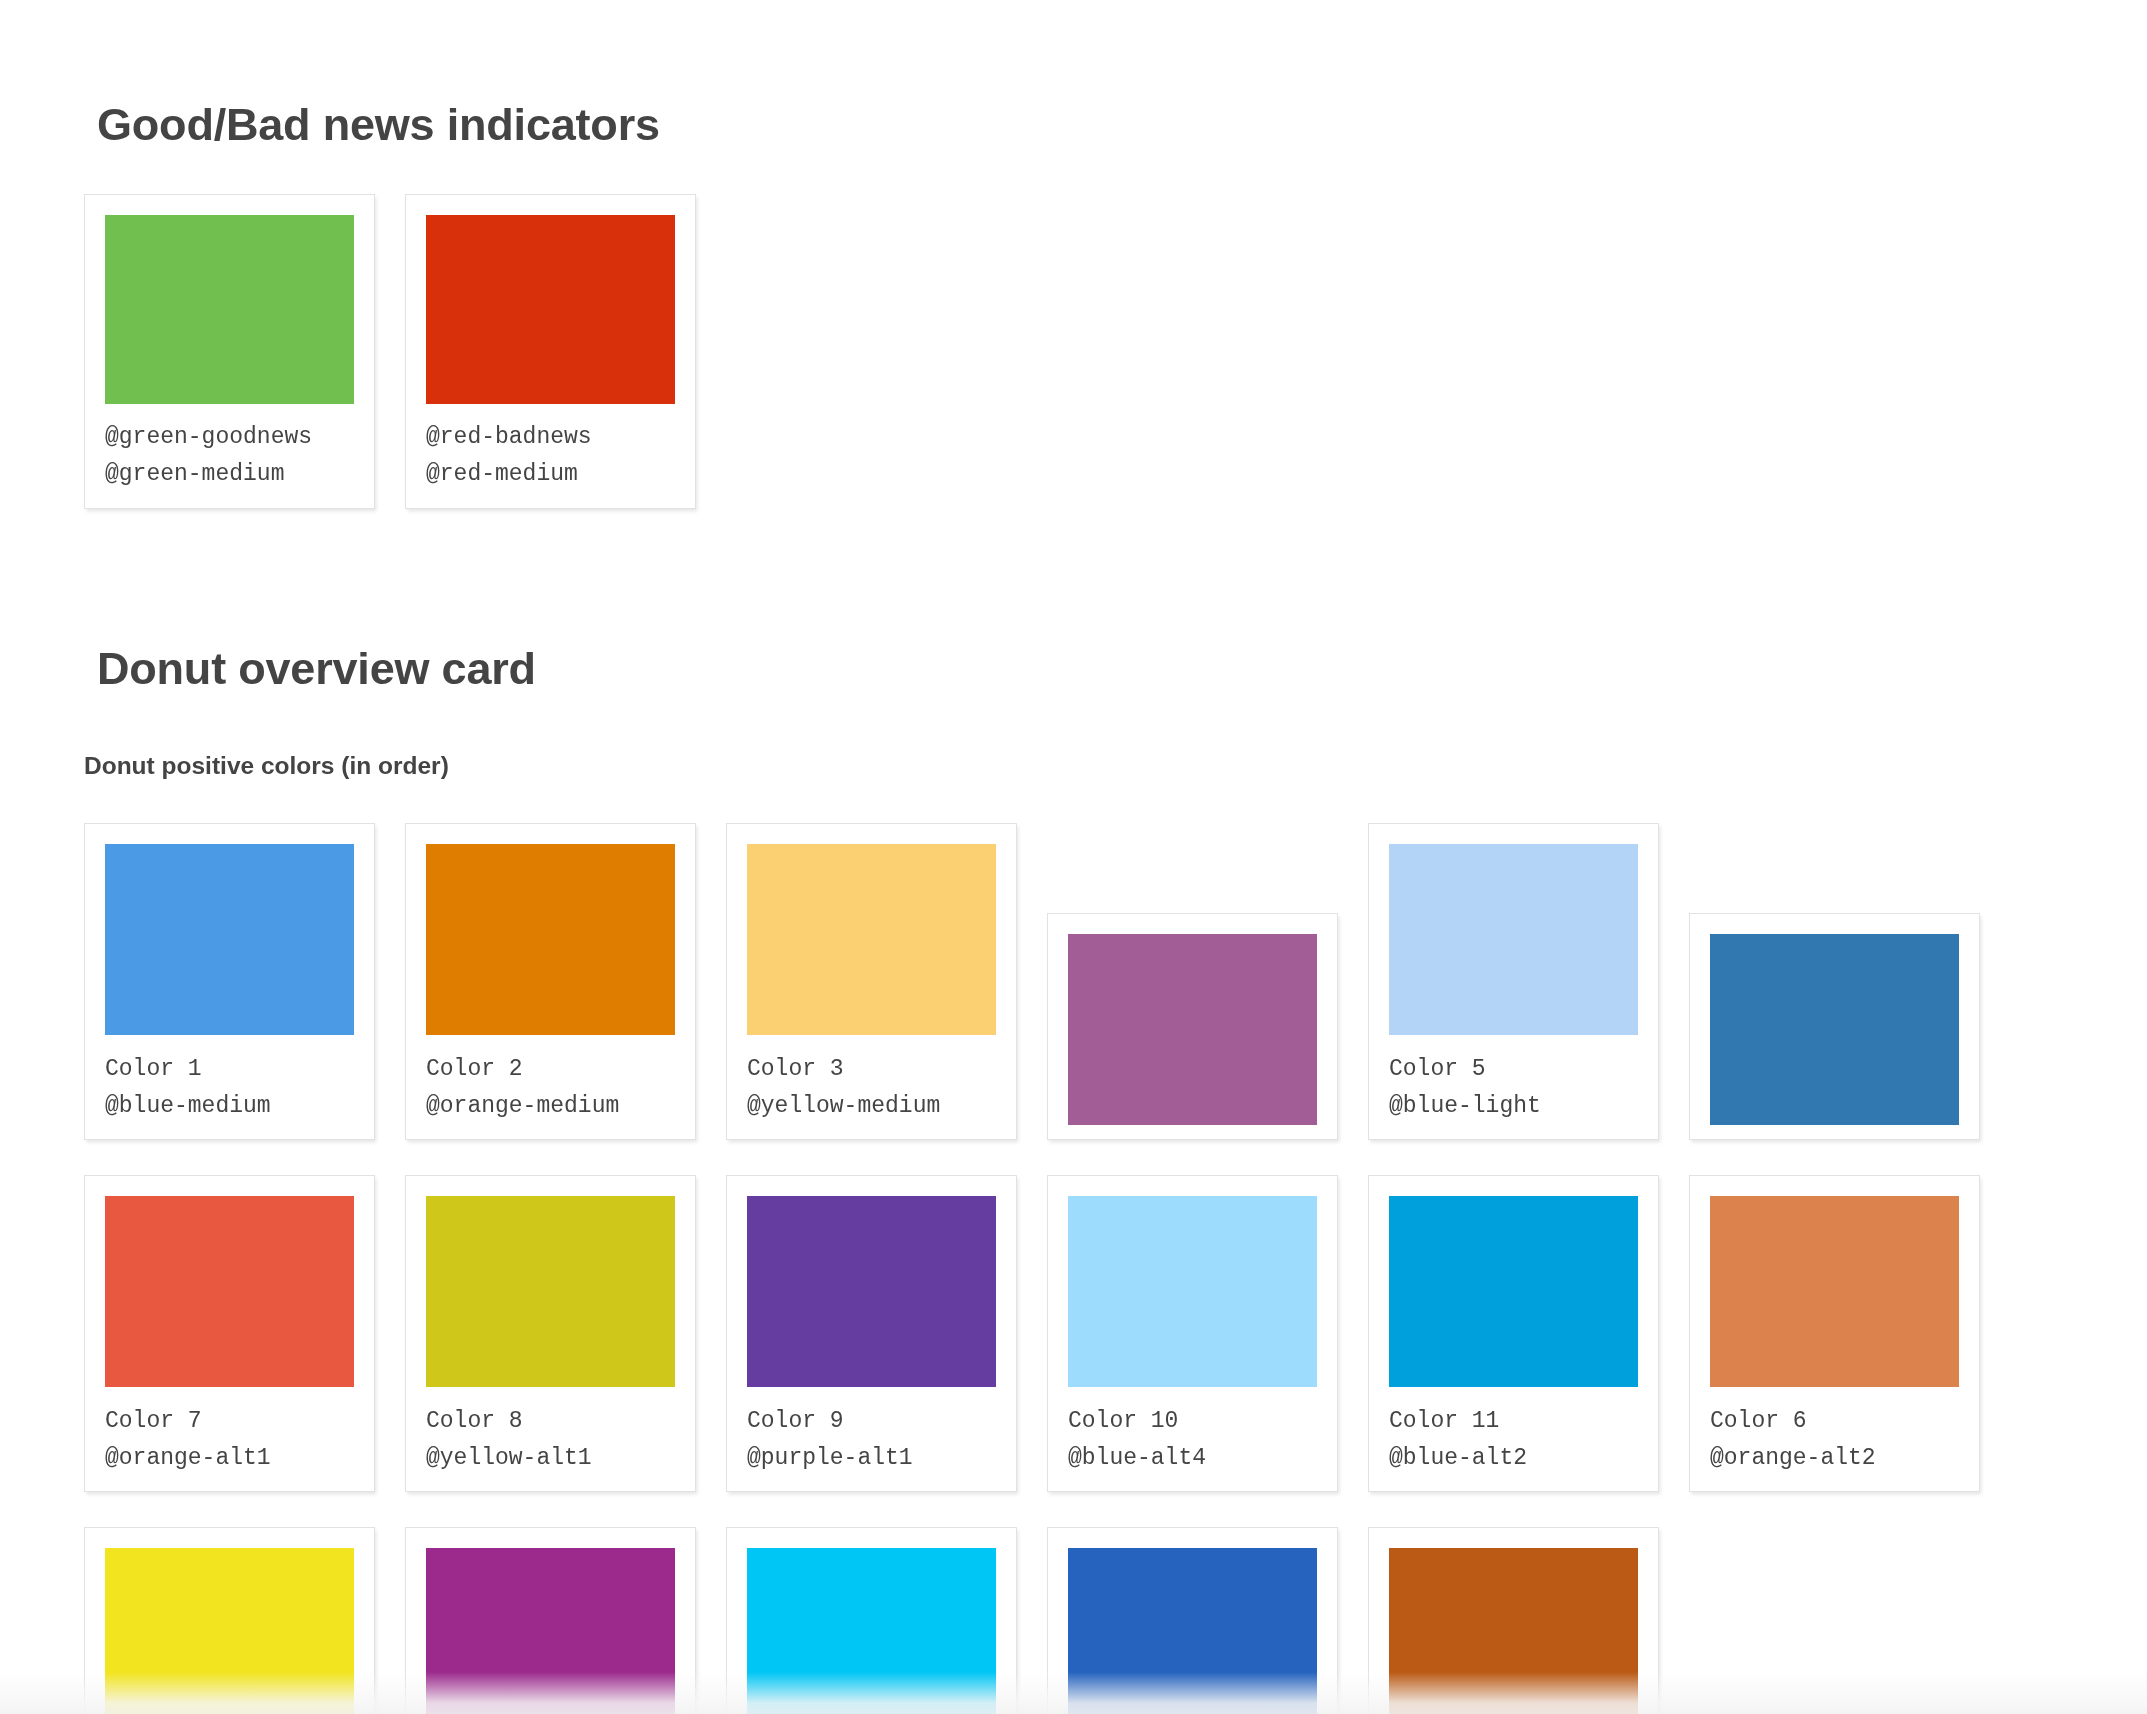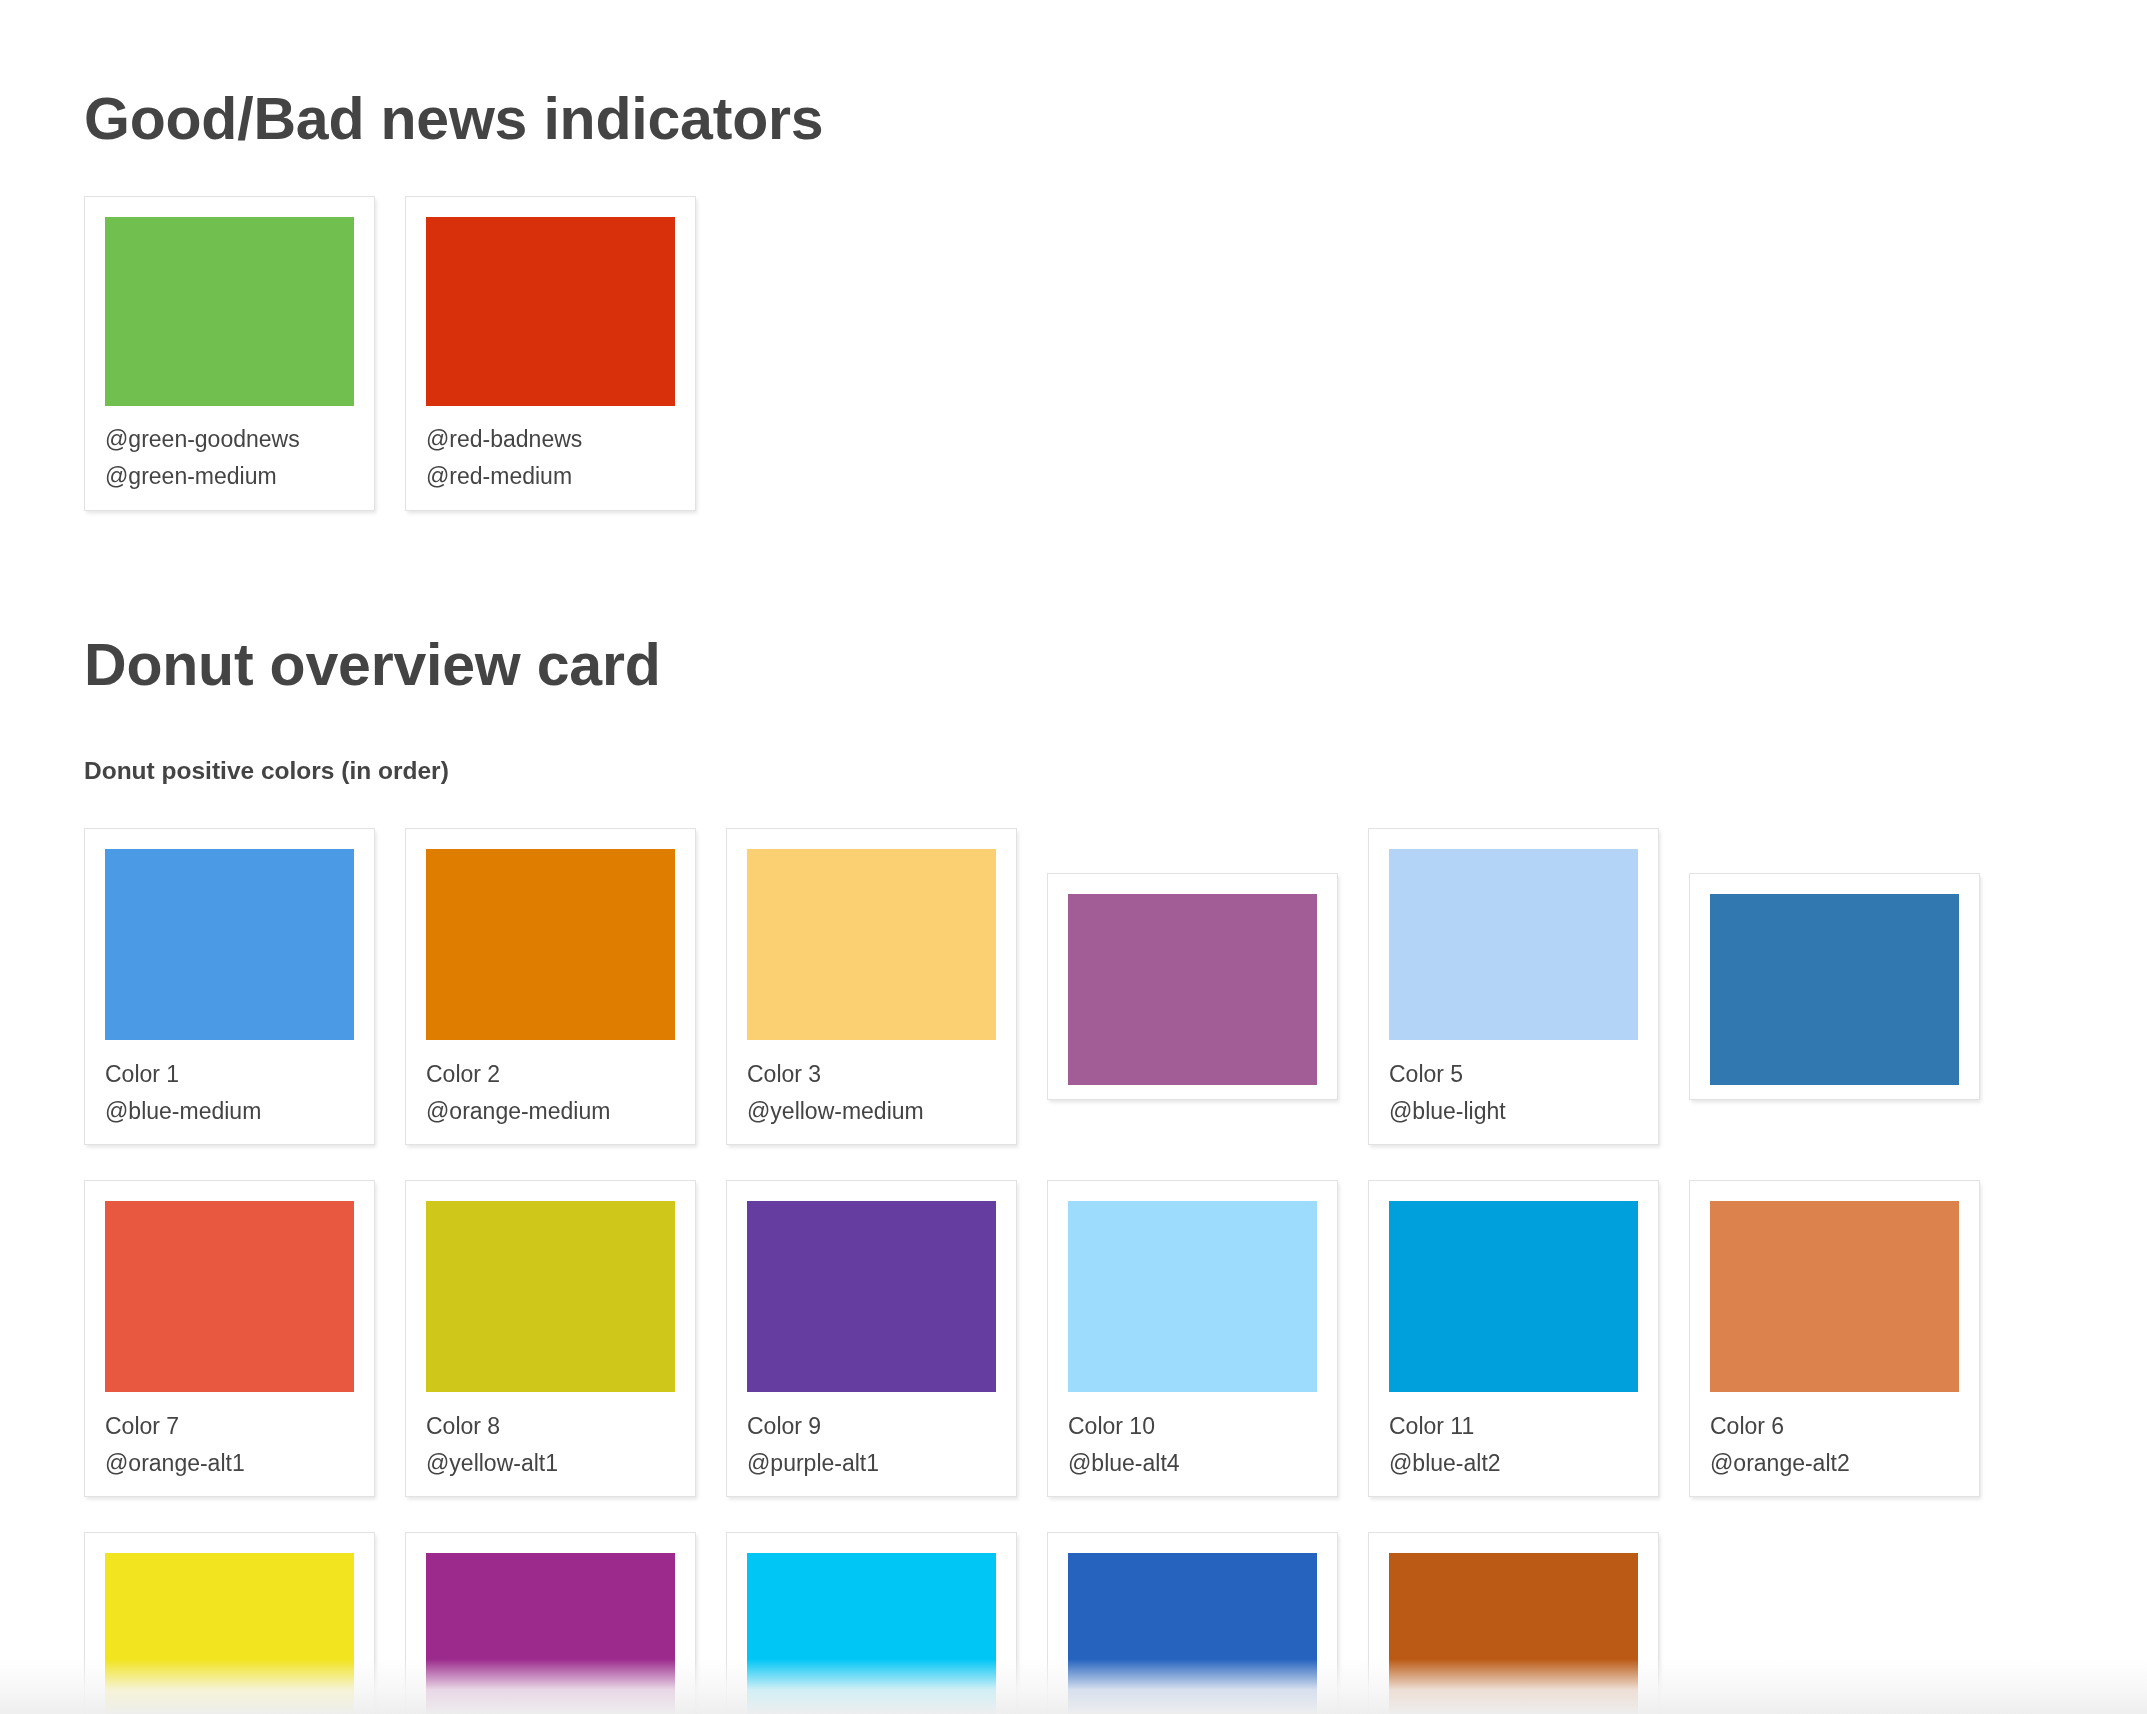--- a/index.html
+++ b/index.html
@@ -21,45 +21,46 @@
     position: relative;
     width: 2147px;
     height: 1715px;
     box-sizing: border-box;
     padding: 0 0 0 84px;
     background: #ffffff;
   }
 
   
   .h1 {
-    font-size: 59px;
+    font-size: 45px;
     font-weight: 700;
     color: #444444;
     letter-spacing: -0.2px;
-    margin: 0;
+    margin: 13px;
     padding: 0;
     line-height: 1.1;
   }
   .h1.first { padding-top: 87px; }
   .h1.second { padding-top: 87px; }
 
   .h3 {
     font-size: 24.5px;
     font-weight: 700;
     color: #444444;
     margin: 0;
     padding: 0;
     line-height: 1.2;
   }
 
   
   .grid {
     display: flex;
     flex-wrap: wrap;
-    align-items: center;
+    align-items: flex-end;
+    font-family: Liberation Mono, monospace;
   }
   .grid.indicators { margin-top: 44px; }
   .grid.donut { margin-top: 43px; }
 
   .card {
     box-sizing: border-box;
     width: 291px;
     background: #ffffff;
     border: 0.9px solid #e2e2e2;
     box-shadow: 1.8px 2.7px 3.6px rgba(0,0,0,0.10);

